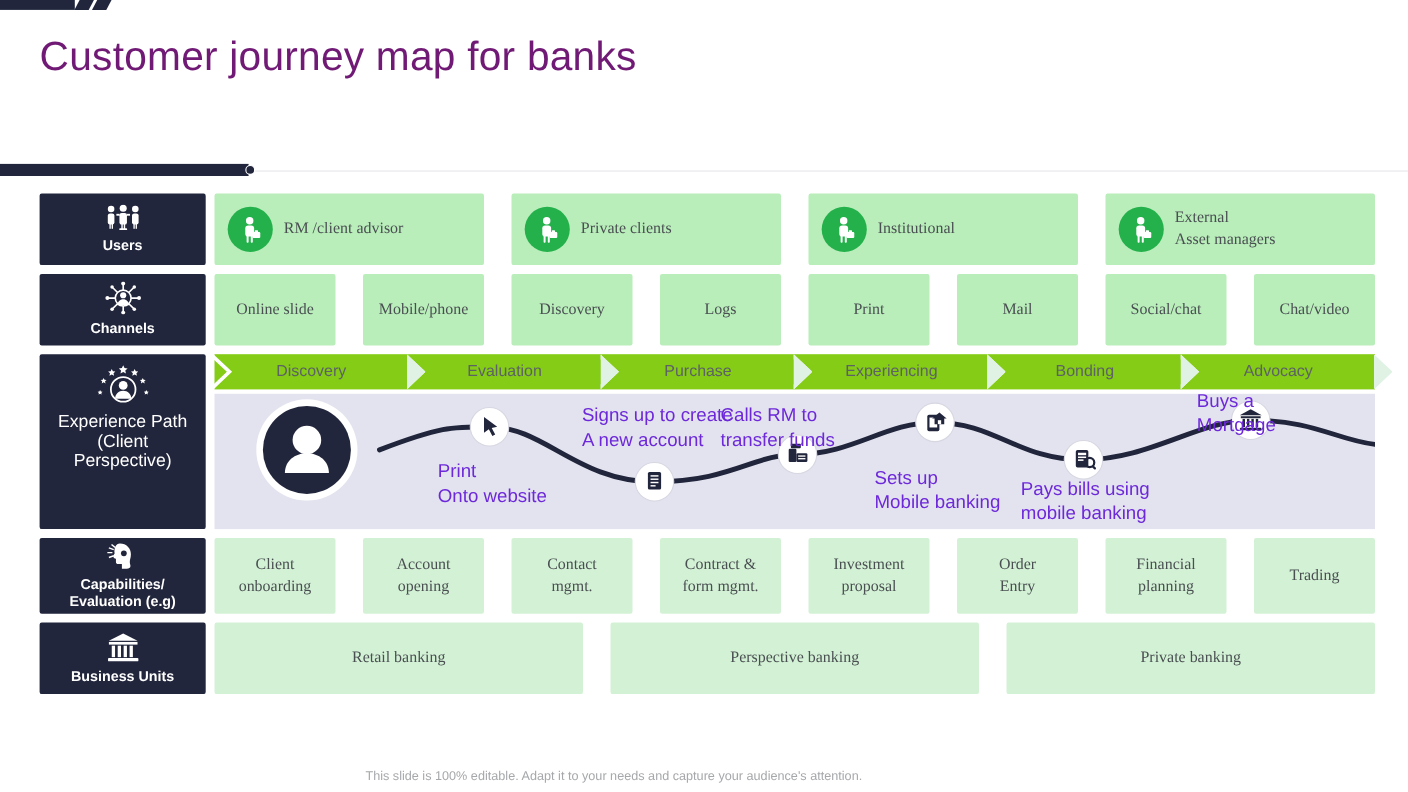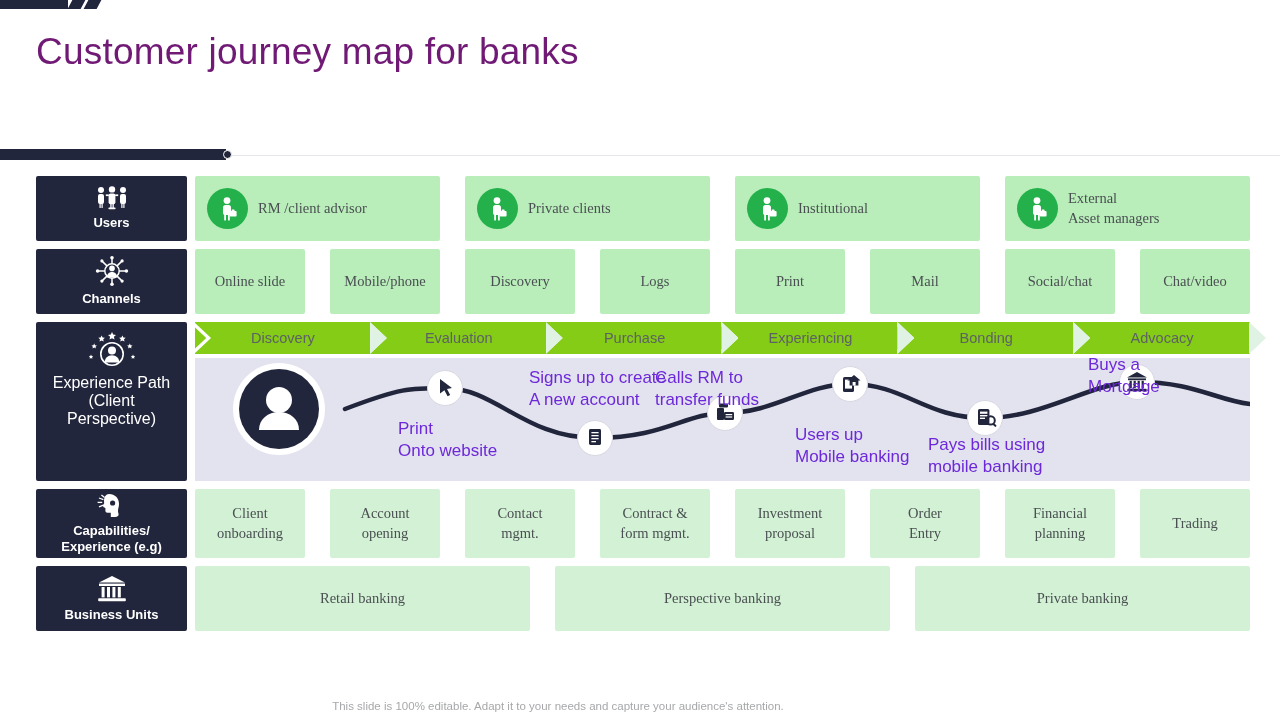--- a/index.html
+++ b/index.html
@@ -337,21 +337,21 @@
         </div>
         <div class="note" style="left:334px;top:9px;">
           <span>Signs up to create</span><br>
           <span>A new account</span>
         </div>
         <div class="note" style="left:460px;top:9px;">
           <span>Calls RM to</span><br>
           <span>transfer funds</span>
         </div>
         <div class="note" style="left:600px;top:66px;">
-          <span>Users up</span><br>
+          <span>Sets up</span><br>
           <span>Mobile banking</span>
         </div>
         <div class="note" style="left:733px;top:76px;">
           <span>Pays bills using</span><br>
           <span>mobile banking</span>
         </div>
         <div class="note" style="left:893px;top:-4px;">
           <span>Buys a</span><br>
           <span>Mortgage</span>
         </div>
@@ -369,21 +369,21 @@
             <g stroke="#ffffff" stroke-width="1.3">
               <line x1="4" y1="6" x2="8.4" y2="7.6"></line>
                 <line x1="2.6" y1="10.4" x2="7.2" y2="10.4"></line>
               <line x1="4" y1="14.8" x2="8.4" y2="13.2"></line>
                 <line x1="6.4" y1="3" x2="9.6" y2="5.6"></line>
             </g>
           </g>
         </svg>
       </span>
       <span class="lbl">Capabilities/</span>
-      <span class="lbl">Experience (e.g)</span>
+      <span class="lbl">Evaluation (e.g)</span>
     </div>
     <div class="cells">
       <div class="cell pale">
         <span><span>Client</span><br><span>onboarding</span></span>
       </div>
       <div class="cell pale">
         <span><span>Account</span><br><span>opening</span></span>
       </div>
       <div class="cell pale">
         <span><span>Contact</span><br><span>mgmt.</span></span>

